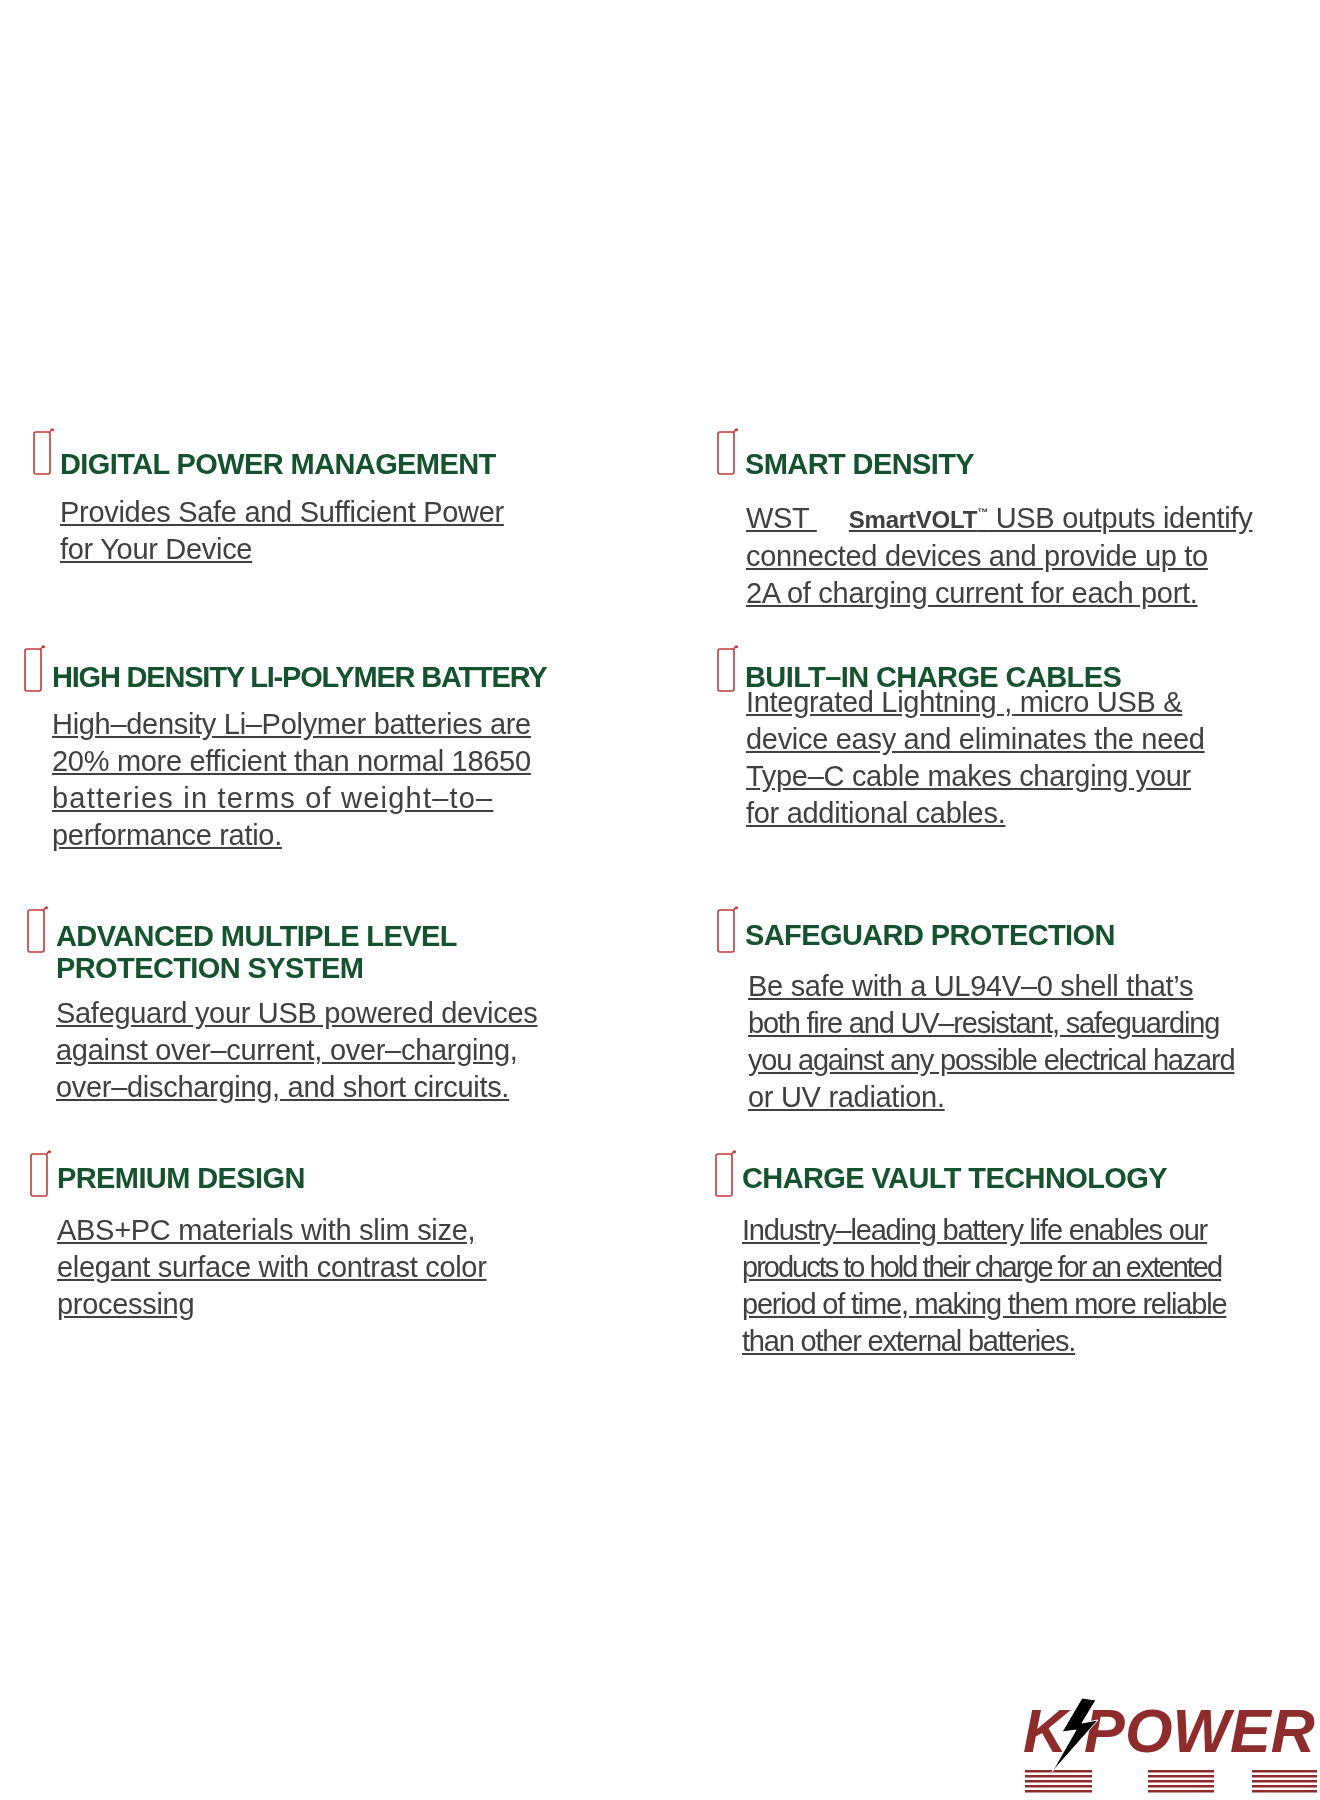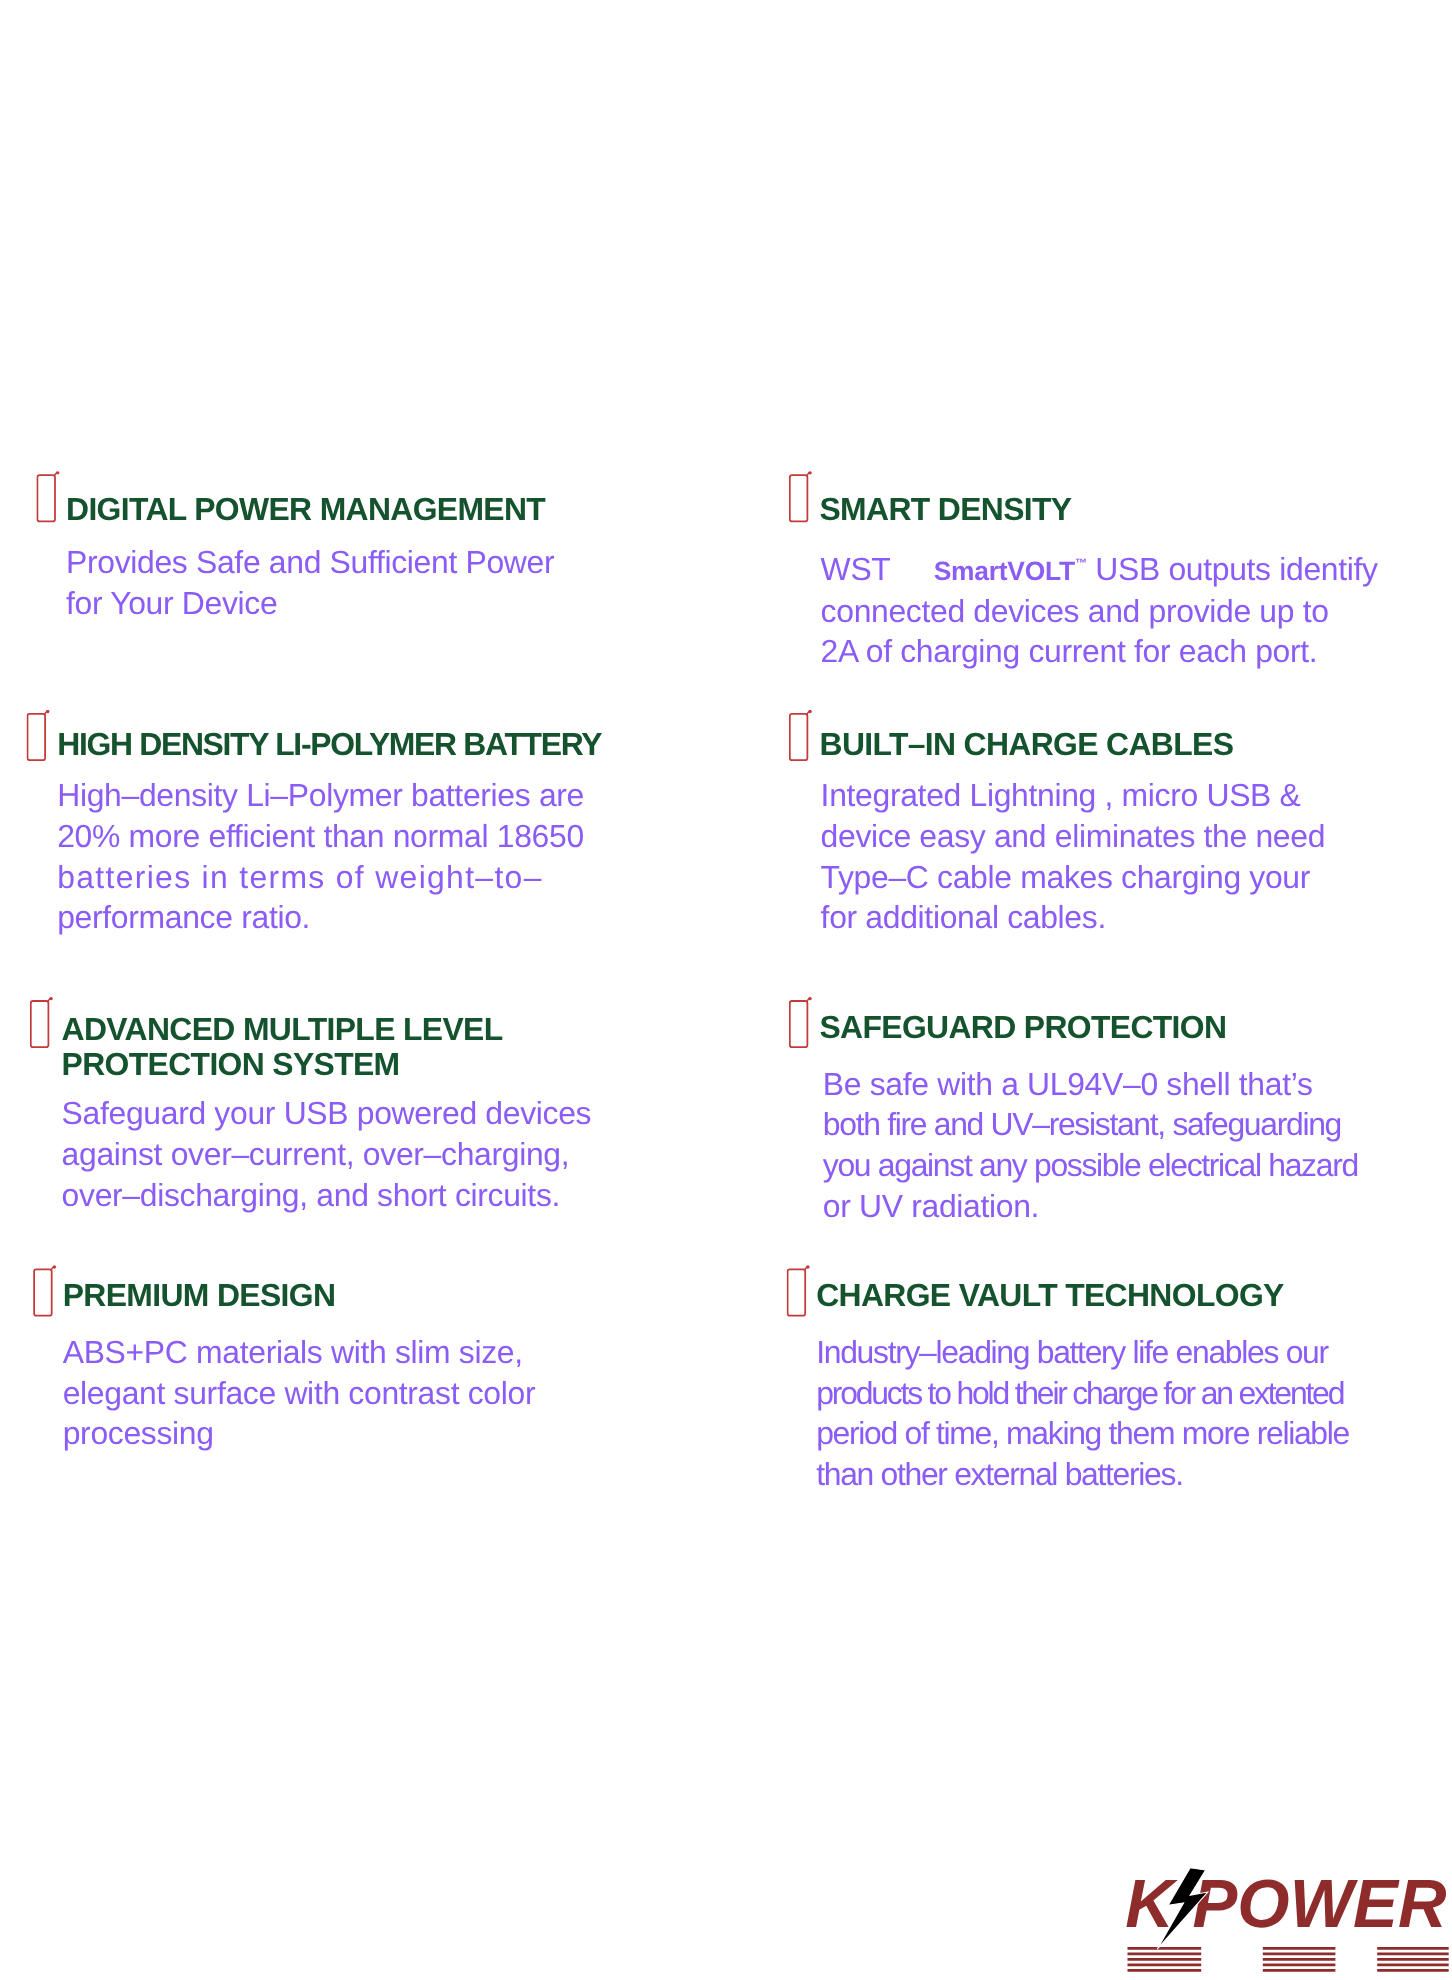--- a/index.html
+++ b/index.html
@@ -16,23 +16,24 @@
     color: #14532d;
     letter-spacing: -0.6px;
     white-space: nowrap;
   }
   .heading .line { display: block; }
   .body-text {
     position: absolute;
     font-family: "Liberation Sans", sans-serif;
     font-size: 29px;
     line-height: 37px;
-    color: #8b5cf6;
+    color: #404040;
     letter-spacing: -0.3px;
     white-space: nowrap;
+    text-decoration: underline;
   }
   .body-text .line { display: block; }
   .tight { letter-spacing: -1.2px; }
   .smartvolt { font-weight: bold; font-size: 24px; letter-spacing: -0.2px; margin-left: 32px; }
   .tm { font-size: 11px; vertical-align: 12px; font-weight: bold; }
   .logo { position: absolute; left: 1018px; top: 1690px; width: 302px; height: 105px; }
 </style>
 </head>
 <body>
 
@@ -94,21 +95,21 @@
   <span class="icon" style="left:717px;top:645px;">
     <svg width="22" height="48" viewBox="0 0 22 48">
         <rect x="1" y="4" width="16" height="42" rx="2" fill="none" stroke="#c43a3a" stroke-width="1.6"></rect>
         <line x1="16" y1="5" x2="19" y2="1" stroke="#c43a3a" stroke-width="1.4"></line>
         <circle cx="19.5" cy="1.8" r="1.5" fill="#c43a3a"></circle>
       </svg>
   </span>
   <div class="heading" style="left:745px;top:662px;">
     <span class="line">BUILT–IN CHARGE CABLES</span>
   </div>
-  <div class="body-text" style="left:746px;top:706px;">
+  <div class="body-text" style="left:746px;top:684px;">
     <span class="line">Integrated Lightning , micro USB &amp;</span>
     <span class="line">device easy and eliminates the need</span>
     <span class="line">Type–C cable makes charging  your</span>
     <span class="line">for additional cables.</span>
   </div>
 </div>
 
 <div class="feature">
   <span class="icon" style="left:27px;top:906px;">
     <svg width="22" height="48" viewBox="0 0 22 48">

